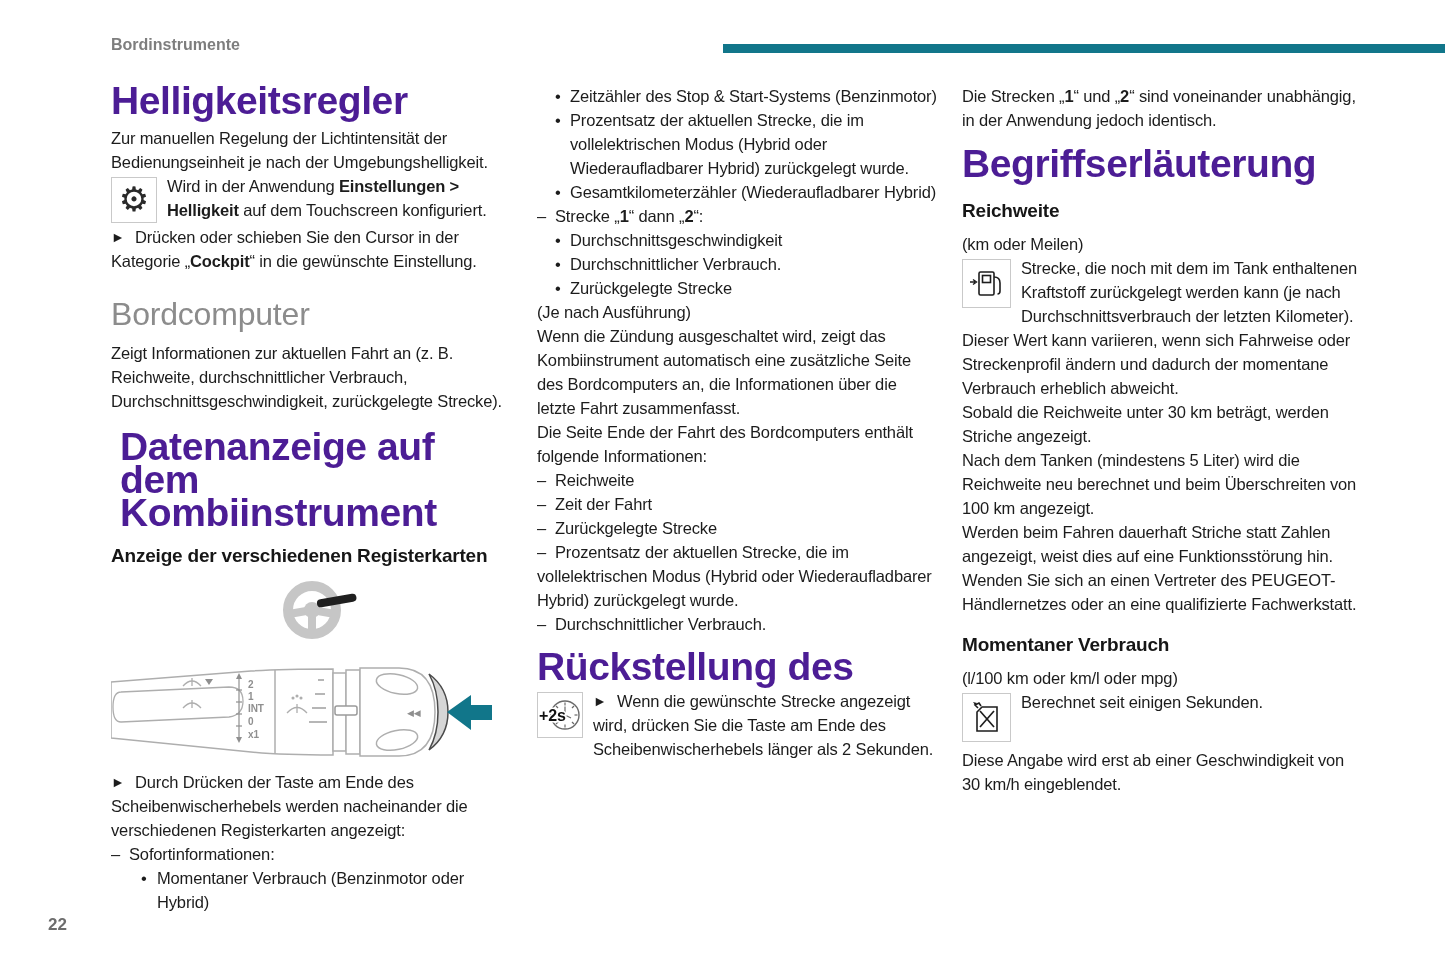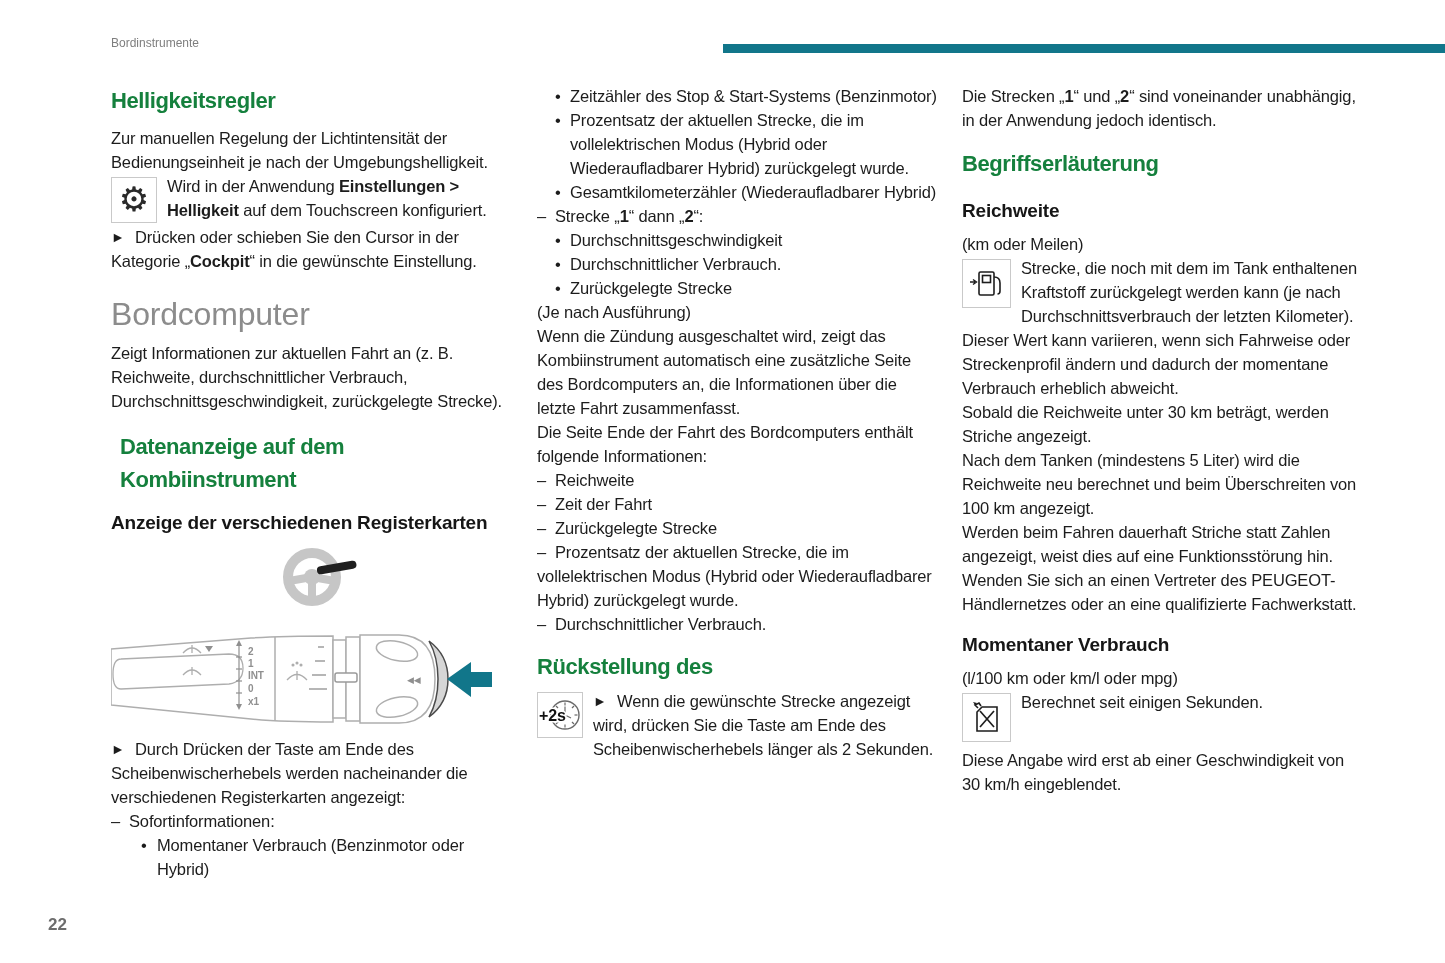--- a/index.html
+++ b/index.html
@@ -1,26 +1,26 @@
 <!DOCTYPE html>
 <html><head>
 <meta charset="utf-8">
 <style>
   html,body{margin:0;padding:0;background:#ffffff;}
   .page{position:relative;width:1445px;height:963px;background:#ffffff;overflow:hidden;
         font-family:"Liberation Sans",sans-serif;color:#1c1c1c;}
-  .runhead{position:absolute;left:111px;top:36px;font-size:12px;color:#7e7e7e;}
+  .runhead{position:absolute;left:111px;top:36px;font-size:16px;color:#7e7e7e;font-weight:bold;}
   .topbar{position:absolute;left:723px;top:44px;width:722px;height:9px;background:#11768a;}
   .pagenum{position:absolute;left:48px;top:915px;font-size:17px;font-weight:bold;color:#6d6d6d;}
 
   .col{position:absolute;top:84px;width:402px;font-size:16.5px;line-height:24px;letter-spacing:-0.15px;}
   .c1{left:111px}.c2{left:537px}.c3{left:962px}
   .col p{margin:0;}
 
-  .title{font-size:22px;line-height:33px;font-weight:bold;letter-spacing:-0.4px;margin:0 0 9px 0;color:#15803d;}
+  .title{font-size:39px;line-height:33px;font-weight:bold;letter-spacing:-0.4px;margin:0 0 9px 0;color:#4c1d95;}
   .title .tline{display:block;}
   .title-gray{font-size:32px;line-height:34px;font-weight:normal;color:#8c8c8c;letter-spacing:-0.2px;margin:24px 0 10px 0;}
   .subhead{font-size:19px;line-height:24px;font-weight:bold;letter-spacing:-0.2px;margin:15px 0 9px 0;color:#161616;}
   .mt0{margin-top:0;}
   b{font-weight:bold;}
 
   .iconbox{float:left;width:46px;height:46px;border:1px solid #c9c9c9;background:#fff;
            margin:3px 10px 2px 0;display:flex;align-items:center;justify-content:center;box-sizing:border-box;}
   .iconbox-lg{width:49px;height:49px;}
   .clearfix{clear:left;}

